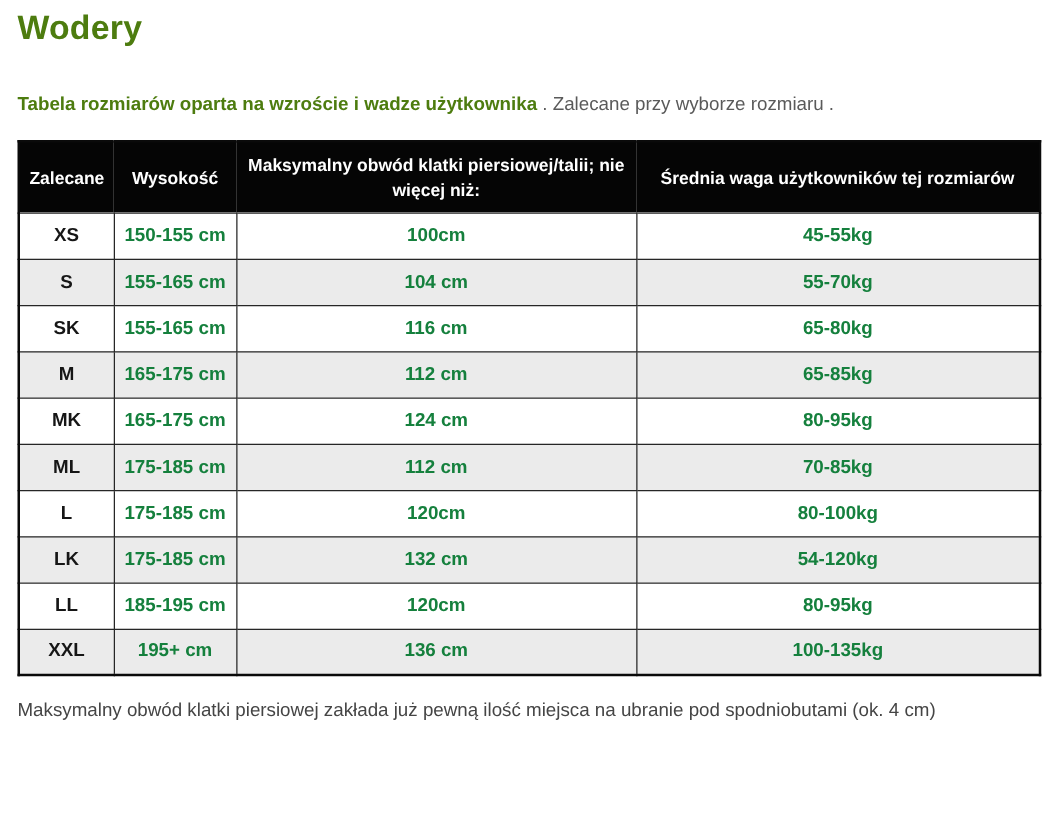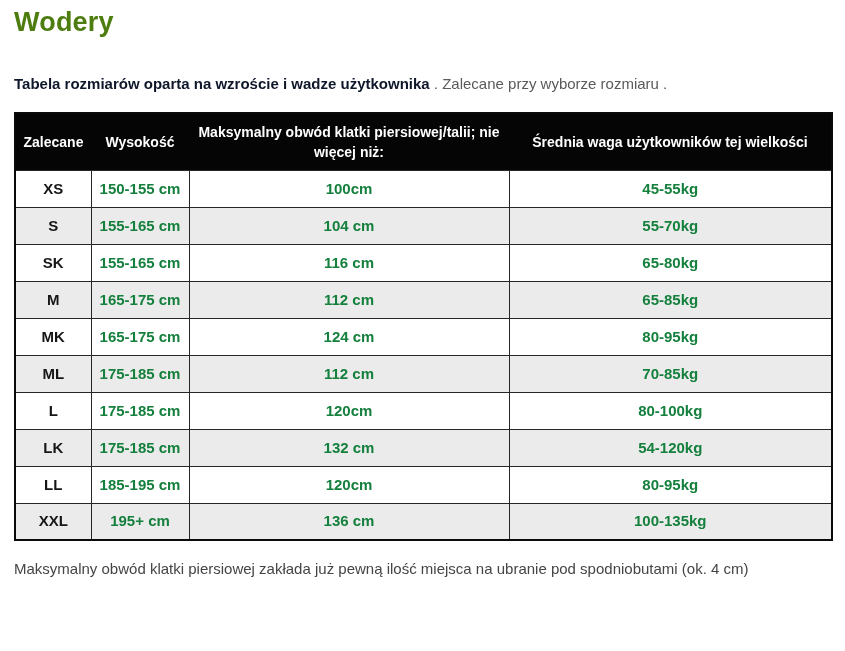--- a/index.html
+++ b/index.html
@@ -21,21 +21,21 @@
     line-height: 1.1;
   }
   .subtitle {
     margin-top: 36px;
     font-size: 15px;
     line-height: 1.3;
     color: #5a5a5a;
   }
   .subtitle .bold-part {
     font-weight: 700;
-    color: #0f172a;
+    color: #4d7c0f;
   }
   table.size-table {
     margin-top: 19px;
     width: 817px;
     border-collapse: collapse;
     table-layout: fixed;
     border: 2px solid #0a0a0a;
   }
   col.c-size   { width: 76px; }
   col.c-height { width: 98px; }
@@ -97,21 +97,21 @@
       <col class="c-size">
       <col class="c-height">
       <col class="c-chest">
       <col class="c-weight">
     </colgroup>
     <thead>
       <tr>
         <th>Zalecane</th>
         <th>Wysokość</th>
         <th>Maksymalny obwód klatki piersiowej/talii; nie więcej niż:</th>
-        <th>Średnia waga użytkowników tej wielkości</th>
+        <th>Średnia waga użytkowników tej rozmiarów</th>
       </tr>
     </thead>
     <tbody>
         <tr>
           <td class="size-cell">XS</td>
           <td>150-155 cm</td>
           <td>100cm</td>
           <td>45-55kg</td>
         </tr>
         <tr>

